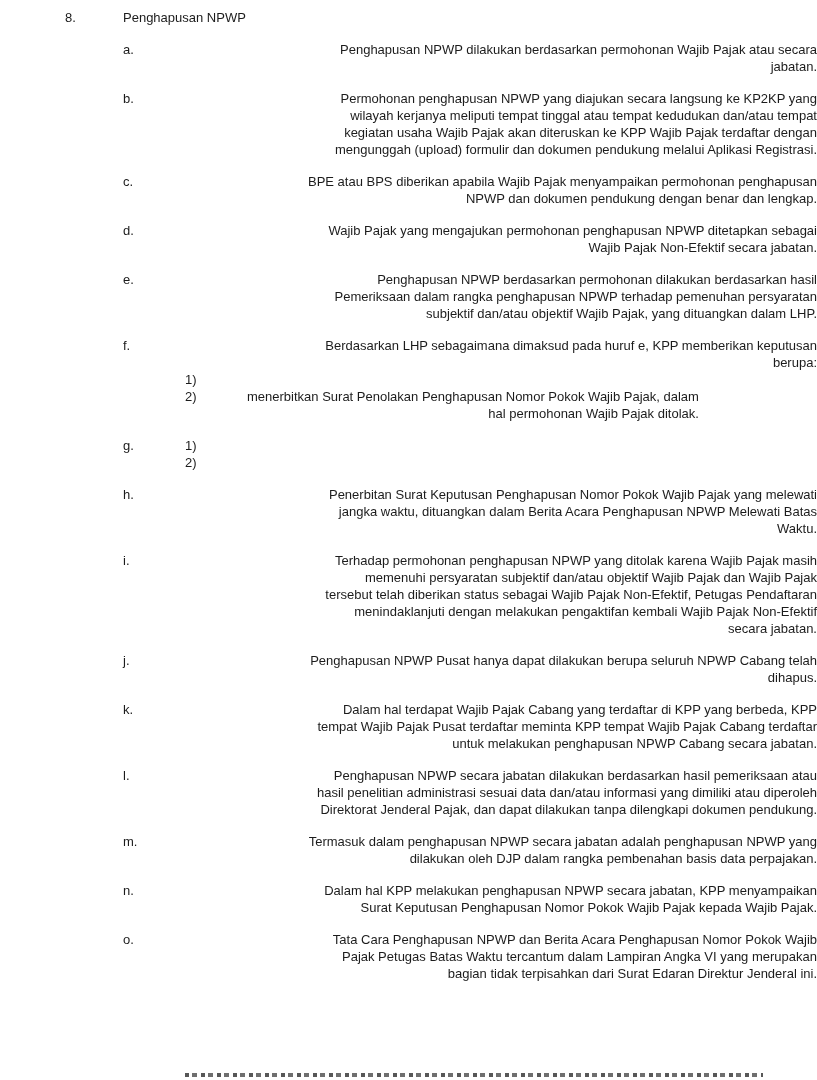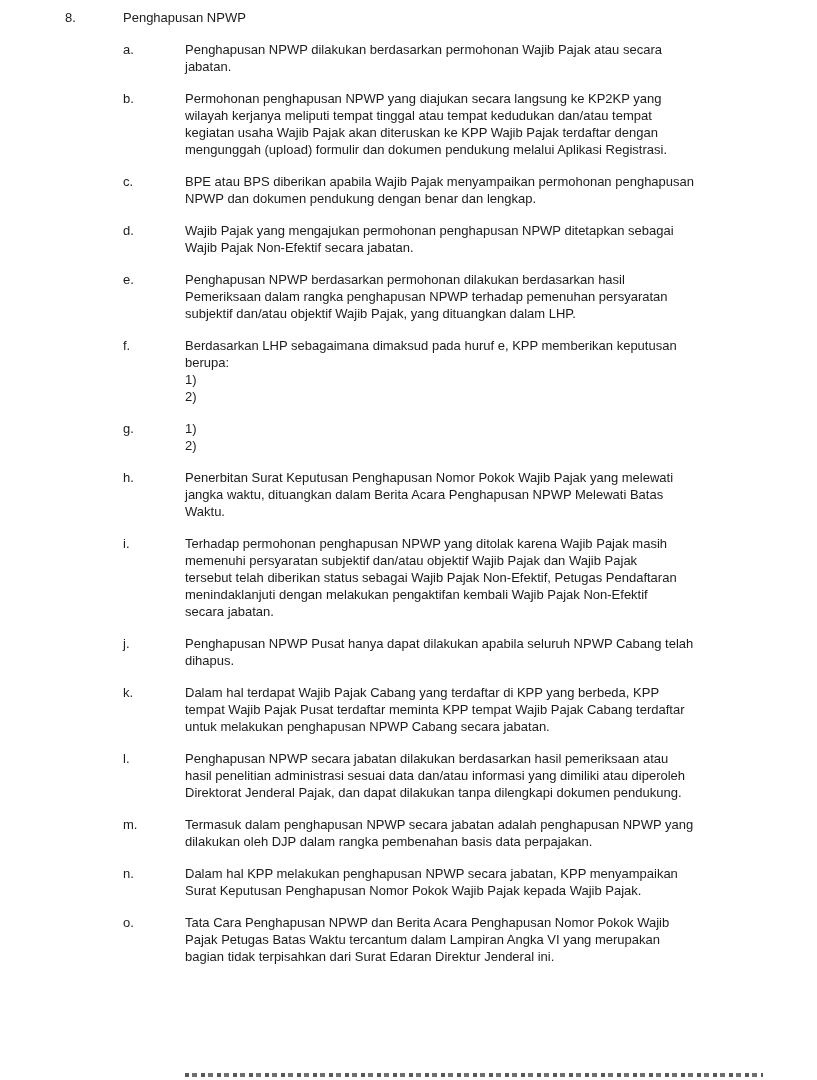--- a/index.html
+++ b/index.html
@@ -14,21 +14,21 @@
     line-height: 17px;
     color: #1c1c1c;
   }
   .page { position: relative; padding-top: 9px; width: 817px; }
   .section-row { display: flex; margin-left: 65px; }
   .section-num { width: 58px; flex: none; }
   .section-title { flex: 1; }
   .item { display: flex; align-items: flex-start; margin: 15px 0 0 123px; }
   .letter { width: 62px; flex: none; }
   .ibody { flex: 1; min-width: 0; }
-  .itext { white-space: pre; }
+  .itext { white-space: pre; text-align: right; }
   .subitem { display: flex; align-items: flex-start; }
   .subnum { width: 62px; flex: none; }
   .clipped-line {
     position: absolute;
     top: 1073px;
     left: 185px;
     width: 578px;
     height: 4px;
     background: repeating-linear-gradient(90deg,
       #3a3a3a 0px, #3a3a3a 4px,
@@ -94,20 +94,22 @@
   <div class="item">
     <span class="letter">f.</span>
     <div class="ibody">
       <div class="itext">Berdasarkan LHP sebagaimana dimaksud pada huruf e, KPP memberikan keputusan
 berupa:</div>
       <div class="subitem">
         <span class="subnum">1)</span>
       </div>
       <div class="subitem">
         <span class="subnum">2)</span>
+        <div class="itext">menerbitkan Surat Penolakan Penghapusan Nomor Pokok Wajib Pajak, dalam
+hal permohonan Wajib Pajak ditolak.</div>
       </div>
     </div>
   </div>
 
   <div class="item">
     <span class="letter">g.</span>
     <div class="ibody">
       <div class="subitem">
         <span class="subnum">1)</span>
       </div>
@@ -133,21 +135,21 @@
 memenuhi persyaratan subjektif dan/atau objektif Wajib Pajak dan Wajib Pajak
 tersebut telah diberikan status sebagai Wajib Pajak Non-Efektif, Petugas Pendaftaran
 menindaklanjuti dengan melakukan pengaktifan kembali Wajib Pajak Non-Efektif
 secara jabatan.</div>
       </div>
   </div>
 
   <div class="item">
     <span class="letter">j.</span>
     <div class="ibody">
-        <div class="itext">Penghapusan NPWP Pusat hanya dapat dilakukan apabila seluruh NPWP Cabang telah
+        <div class="itext">Penghapusan NPWP Pusat hanya dapat dilakukan berupa seluruh NPWP Cabang telah
 dihapus.</div>
       </div>
   </div>
 
   <div class="item">
     <span class="letter">k.</span>
     <div class="ibody">
         <div class="itext">Dalam hal terdapat Wajib Pajak Cabang yang terdaftar di KPP yang berbeda, KPP
 tempat Wajib Pajak Pusat terdaftar meminta KPP tempat Wajib Pajak Cabang terdaftar
 untuk melakukan penghapusan NPWP Cabang secara jabatan.</div>

